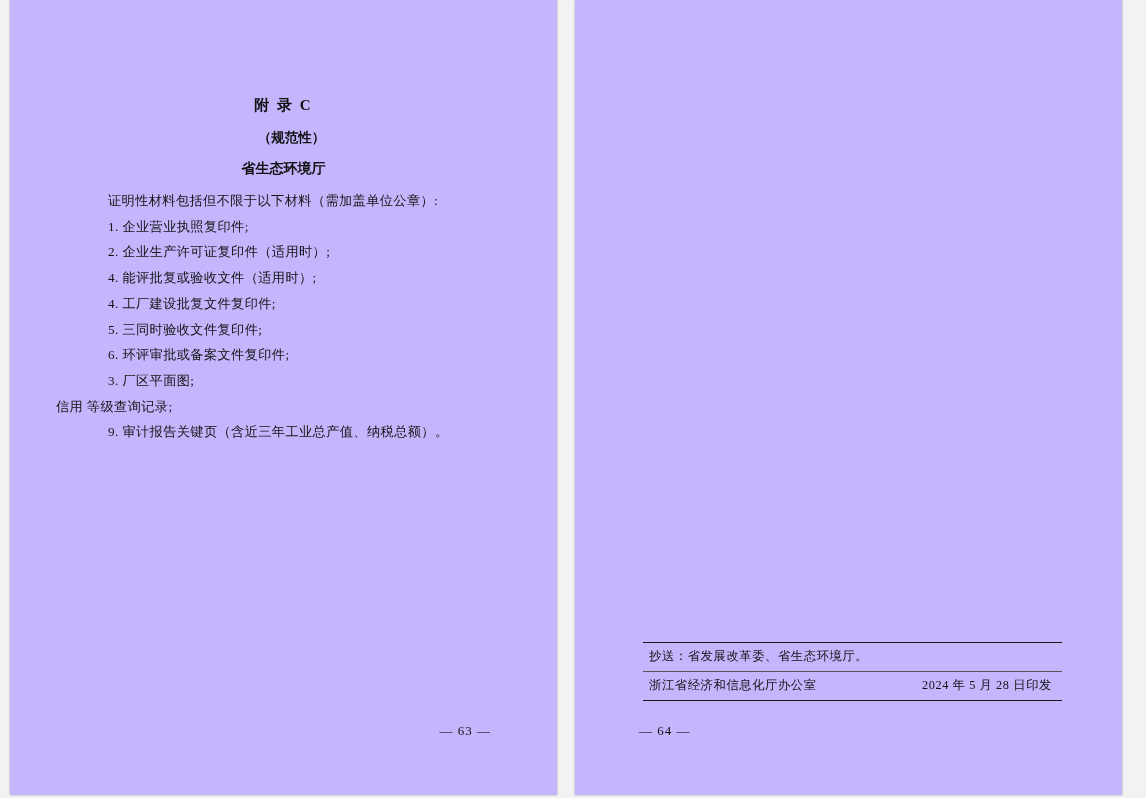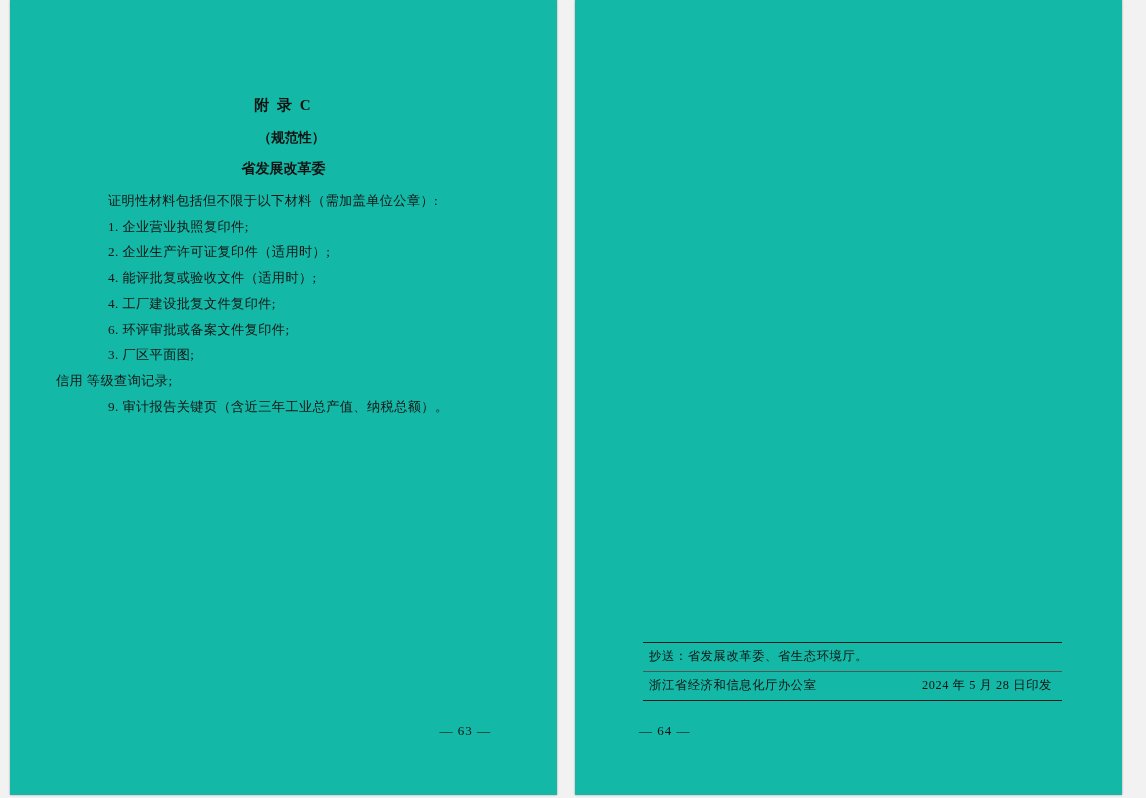--- a/index.html
+++ b/index.html
@@ -21,21 +21,21 @@
     justify-content: flex-start;
     align-items: flex-start;
     gap: 18px;
     padding-left: 10px;
     box-sizing: border-box;
   }
   .page {
     position: relative;
     width: 547px;
     height: 795px;
-    background: #14b8a6;
+    background: #c4b5fd;
     box-shadow: 0 0 2px rgba(0,0,0,0.35);
     box-sizing: border-box;
     overflow: hidden;
   }
   .page-inner {
     position: absolute;
     left: 0;
     top: 0;
     width: 100%;
     height: 100%;
@@ -147,34 +147,35 @@
 
 <div class="viewer">
 
   <div class="page">
     <div class="page-inner">
 
       <div class="appendix-title">附 录 C</div>
 
       <div class="appendix-sub">（规范性）</div>
 
-      <div class="appendix-head">省发展改革委</div>
+      <div class="appendix-head">省生态环境厅</div>
 
       <div class="body-block">
 
         <p class="para">证明性材料包括但不限于以下材料（需加盖单位公章）:</p>
 
         <p class="item">1. 企业营业执照复印件;</p>
 
         <p class="item">2. 企业生产许可证复印件（适用时）;</p>
 
         <p class="item">4. 能评批复或验收文件（适用时）;</p>
 
         <p class="item">4. 工厂建设批复文件复印件;</p>
 
+        <p class="item">5. 三同时验收文件复印件;</p>
 
         <p class="item">6. 环评审批或备案文件复印件;</p>
 
         <p class="item">3. 厂区平面图;</p>
 
         <p class="item-wrap">
           <span class="cont-line">信用 等级查询记录;</span>
         </p>
 
         <p class="item">9. 审计报告关键页（含近三年工业总产值、纳税总额）。</p>

